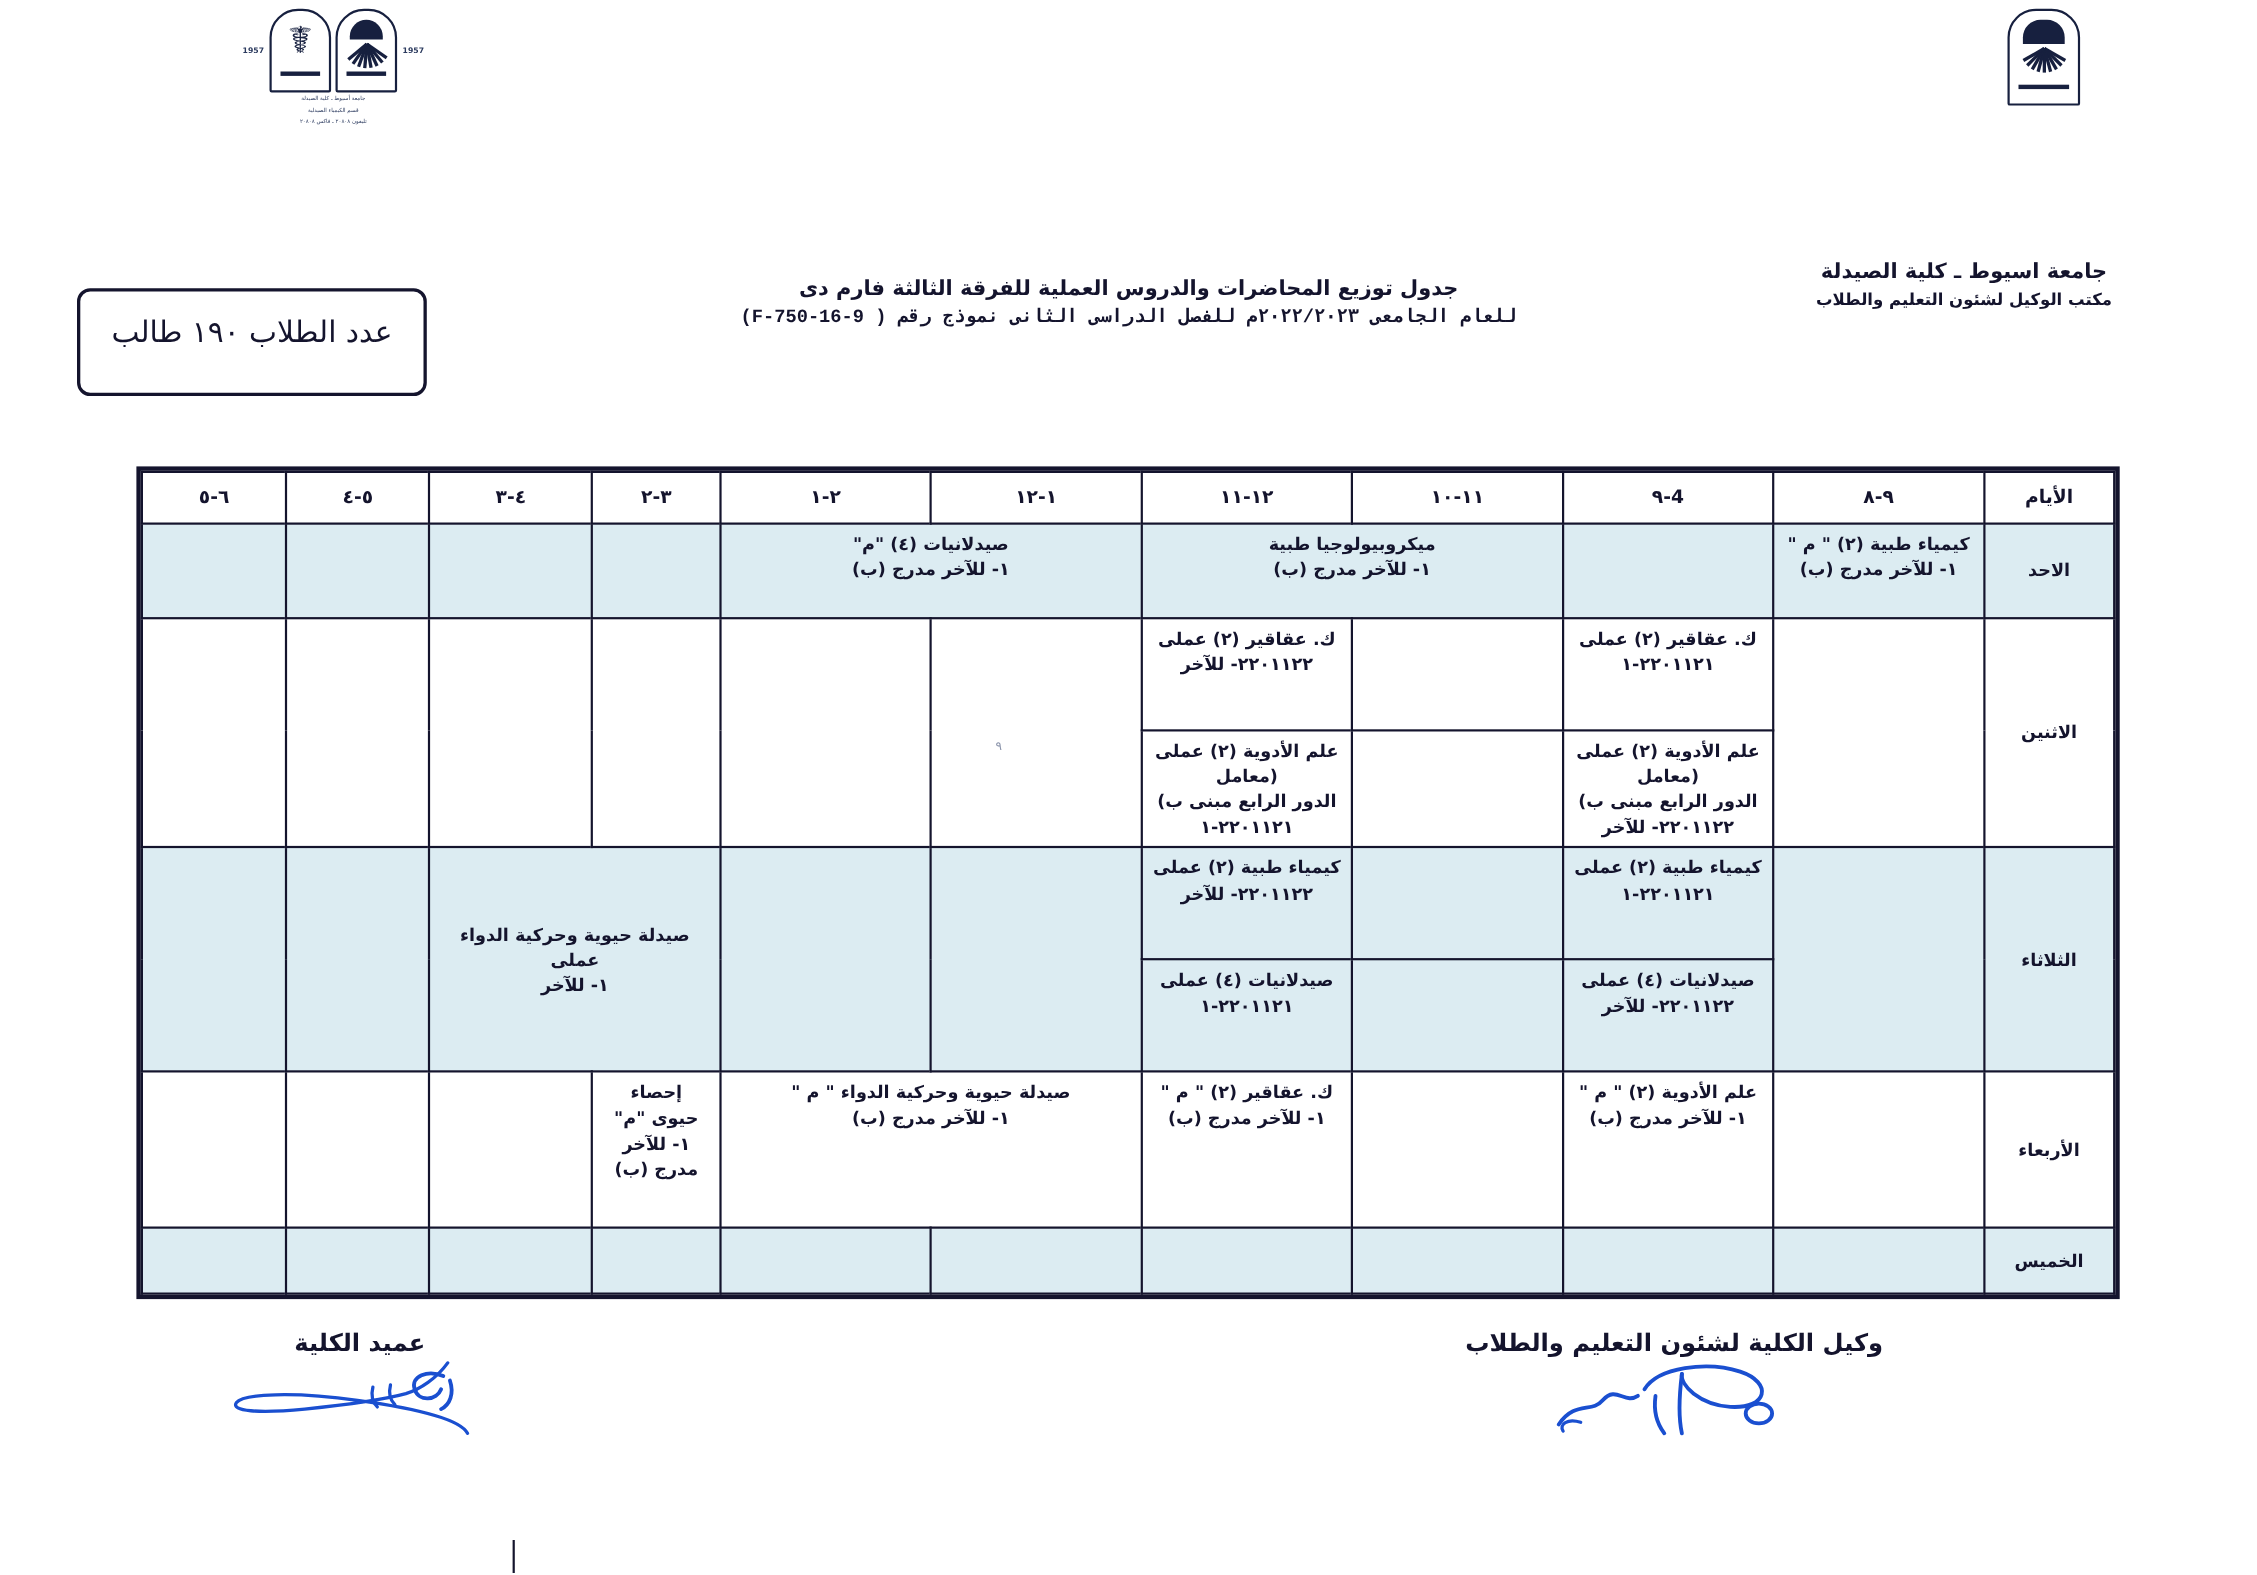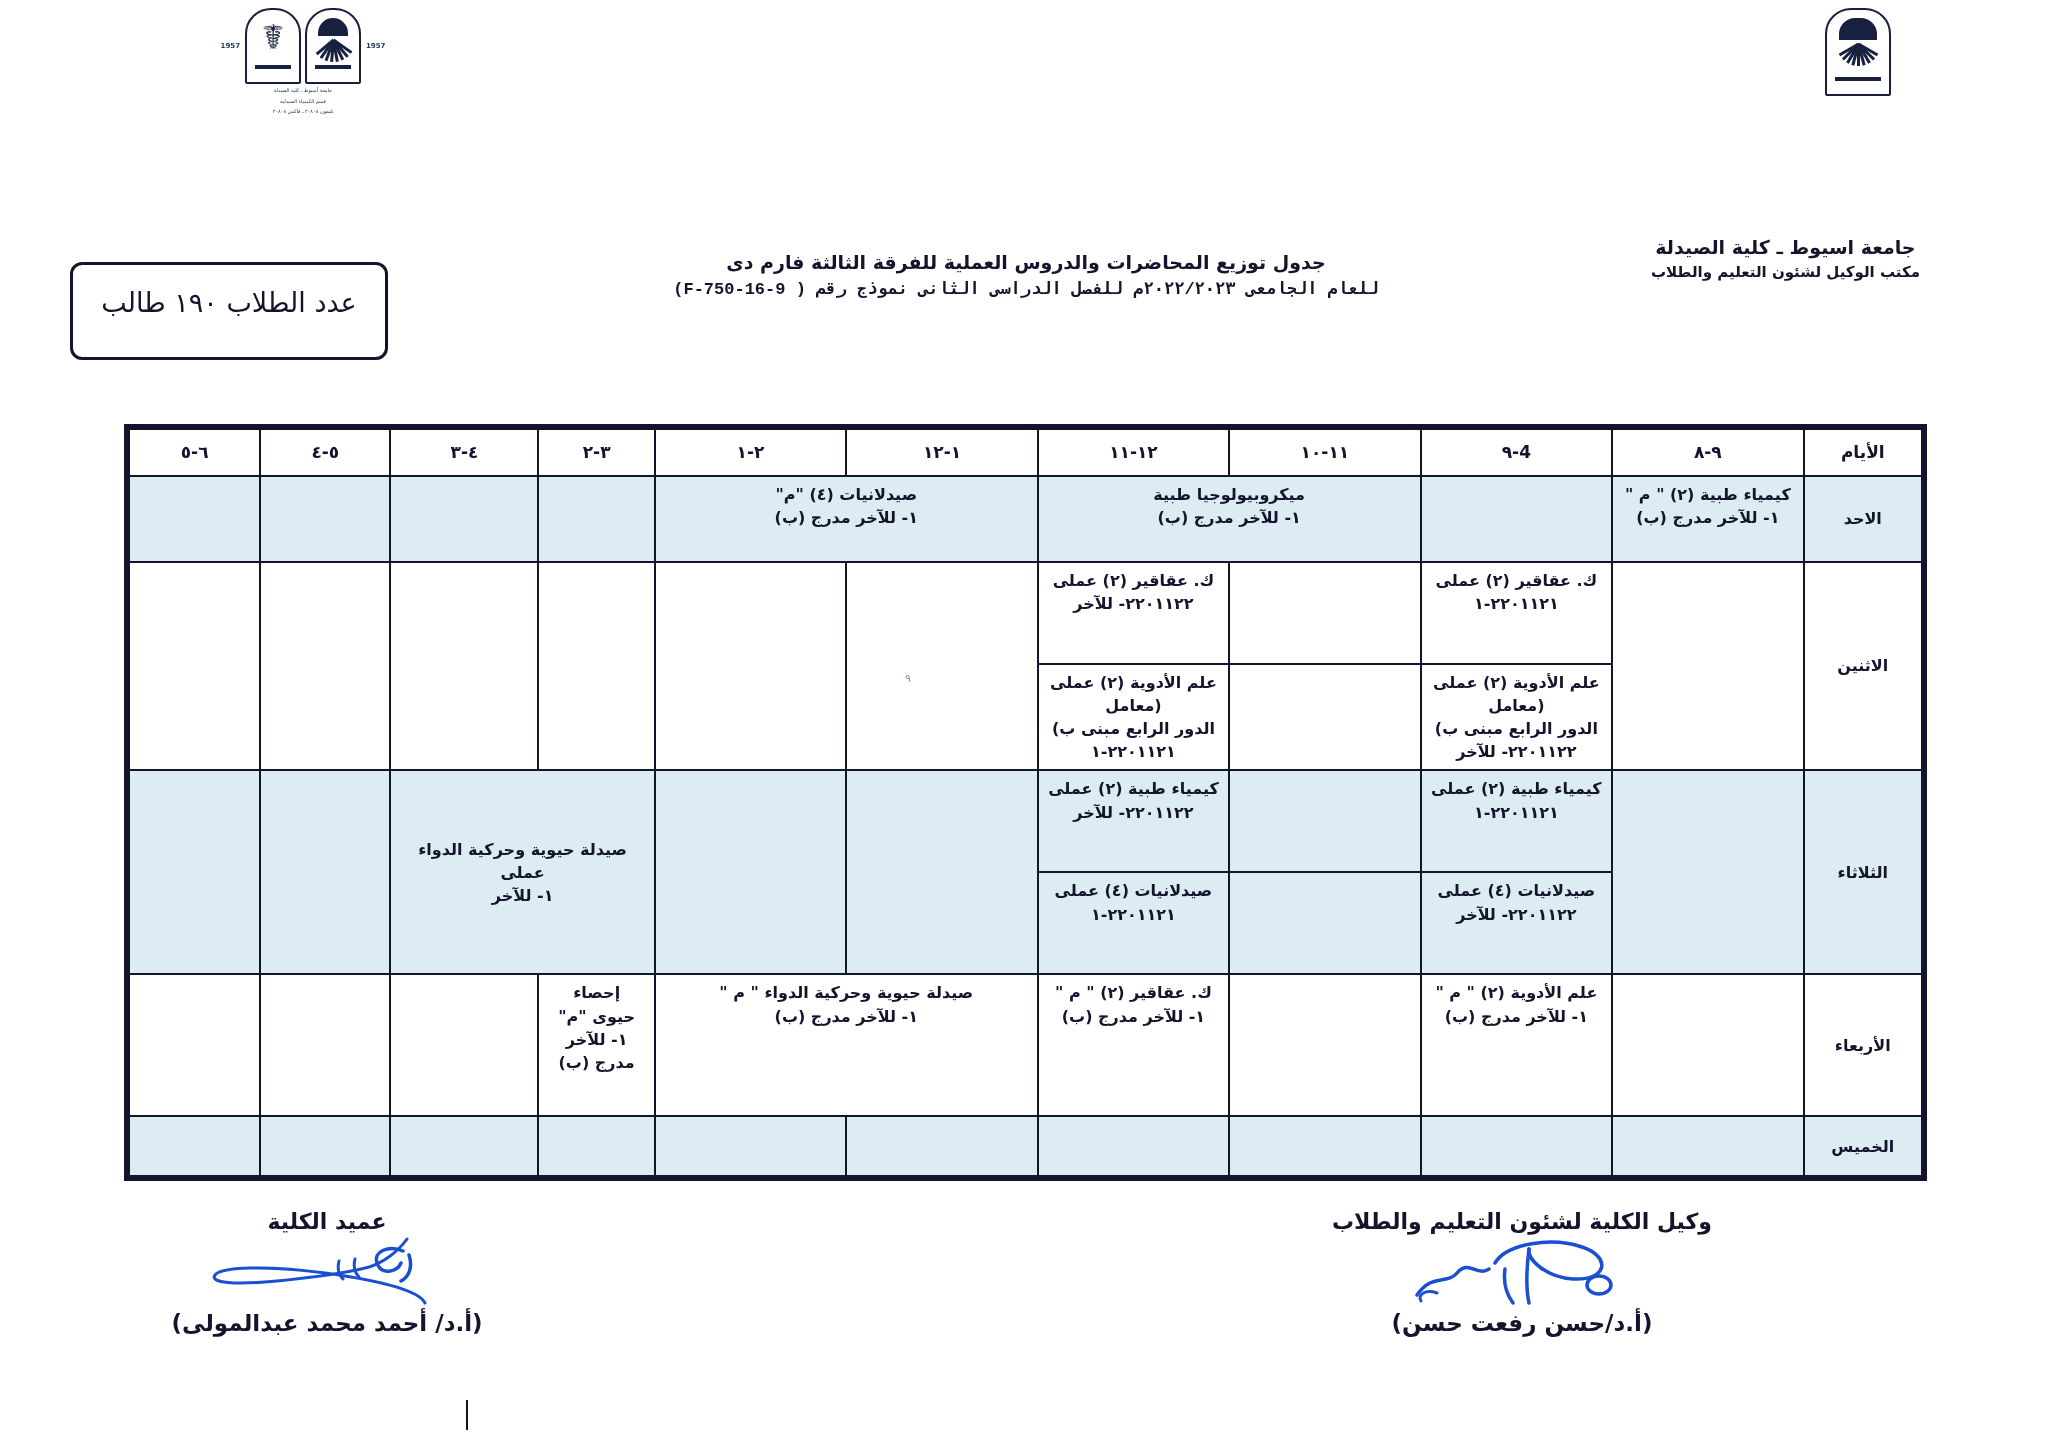--- a/index.html
+++ b/index.html
@@ -431,30 +431,28 @@
   <div class="sig-graphic">
     <svg width="290" height="80" viewBox="0 0 290 80" fill="none">
       <path d="M40 62 C55 40, 70 52, 80 40 C92 26, 100 44, 112 36" stroke="#1a4fd0" stroke-width="3.5" stroke-linecap="round" fill="none"></path>
       <path d="M118 30 C130 10, 175 4, 205 14 C235 24, 230 48, 196 46 C168 44, 150 26, 152 16" stroke="#1a4fd0" stroke-width="3.5" stroke-linecap="round" fill="none"></path>
       <path d="M152 16 C150 32, 148 52, 152 70" stroke="#1a4fd0" stroke-width="3.5" stroke-linecap="round" fill="none"></path>
       <path d="M128 36 C126 50, 130 62, 136 70" stroke="#1a4fd0" stroke-width="3.5" stroke-linecap="round" fill="none"></path>
       <ellipse cx="222" cy="52" rx="12" ry="9" stroke="#1a4fd0" stroke-width="3.5" fill="none"></ellipse>
       <path d="M60 60 C48 56, 40 62, 44 68" stroke="#1a4fd0" stroke-width="3" stroke-linecap="round" fill="none"></path>
     </svg>
   </div>
-  <div class="name">(أ.د/حسن رفعت حسن)</div>
 </div>
 
 <div class="sig sig-left">
   <div class="role">عميد الكلية</div>
   <div class="sig-graphic">
     <svg width="340" height="80" viewBox="0 0 340 80" fill="none">
       <path d="M250 6 C240 20, 225 30, 212 34 C190 40, 160 44, 120 48 C78 52, 52 50, 58 42 C64 34, 110 32, 168 40 C226 48, 262 58, 268 70" stroke="#1a4fd0" stroke-width="3" stroke-linecap="round" fill="none"></path>
       <path d="M246 18 C232 12, 216 18, 220 30 C224 42, 240 40, 244 30" stroke="#1a4fd0" stroke-width="3.5" stroke-linecap="round" fill="none"></path>
       <path d="M252 22 C256 34, 252 44, 244 48" stroke="#1a4fd0" stroke-width="3.5" stroke-linecap="round" fill="none"></path>
       <path d="M198 26 C196 34, 198 40, 202 44" stroke="#1a4fd0" stroke-width="3" stroke-linecap="round" fill="none"></path>
       <path d="M182 28 C180 36, 182 42, 186 46" stroke="#1a4fd0" stroke-width="3" stroke-linecap="round" fill="none"></path>
     </svg>
   </div>
-  <div class="name">(أ.د/ أحمد محمد عبدالمولى)</div>
 </div>
 
 <div class="tick"></div>
 
 </body></html>

